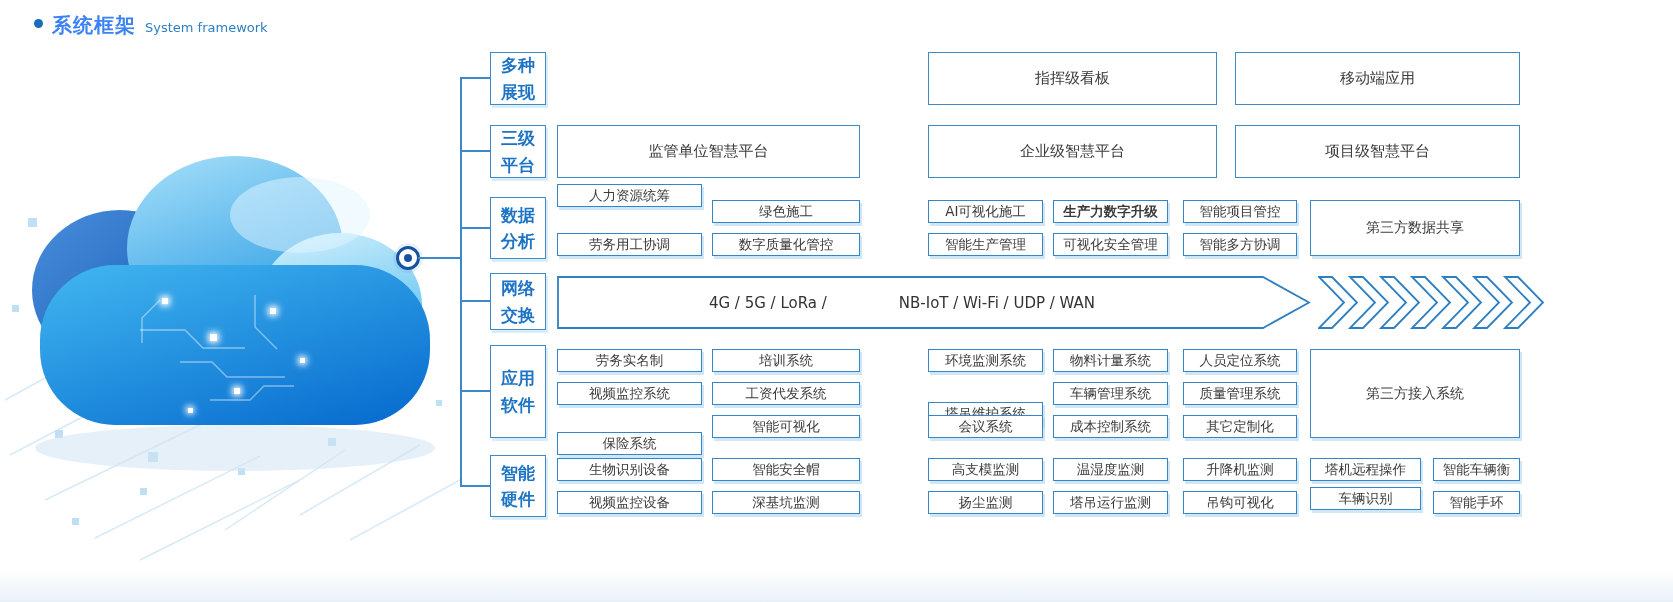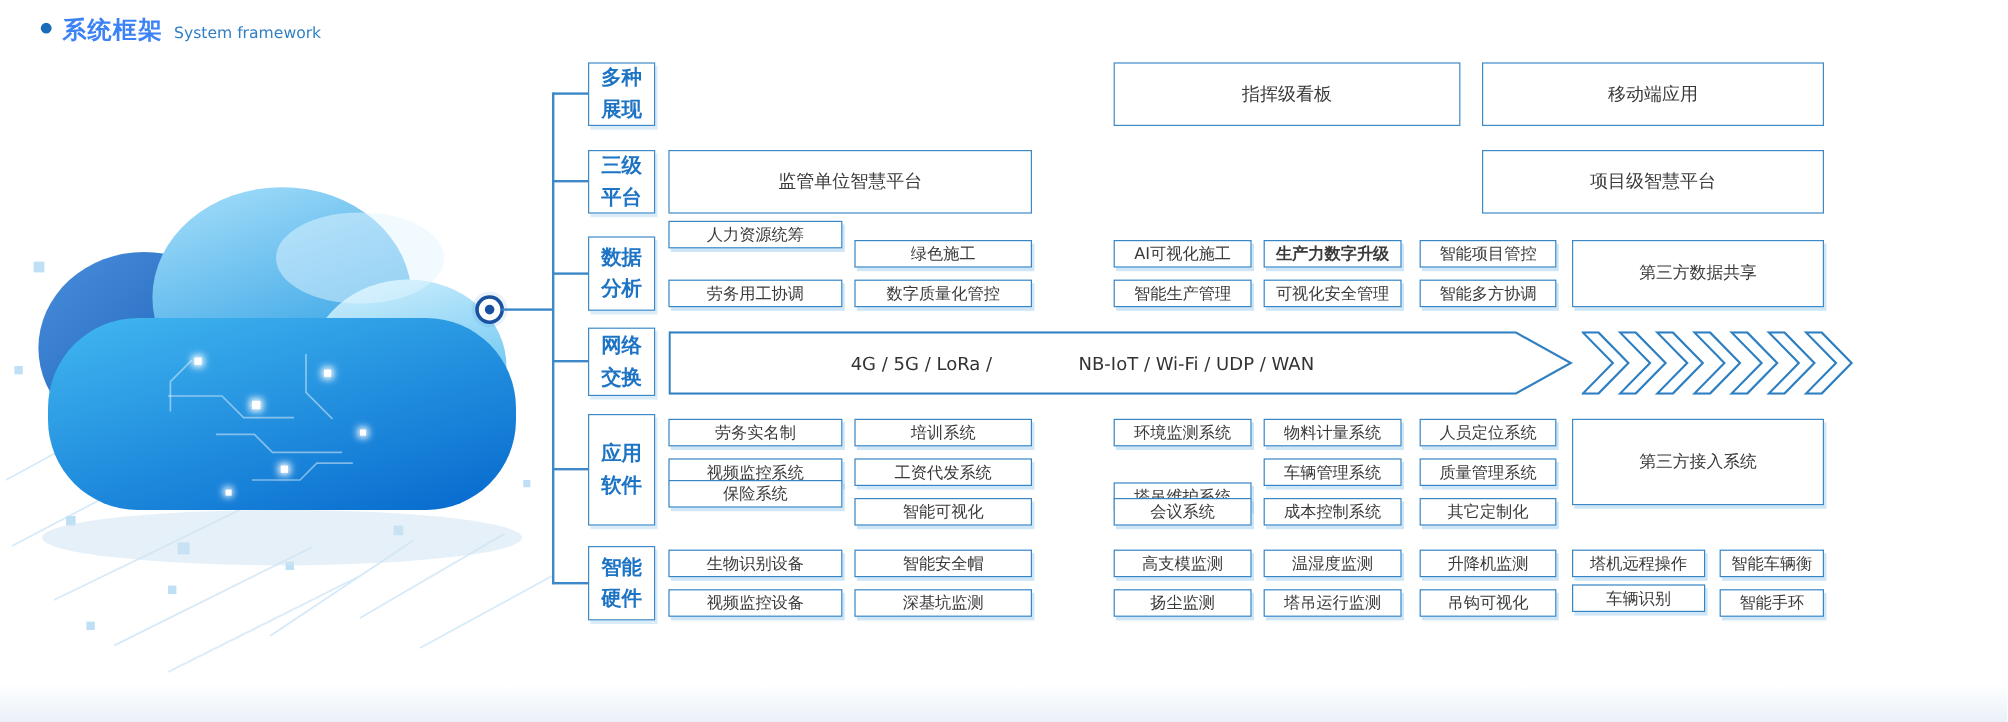--- a/index.html
+++ b/index.html
@@ -147,20 +147,21 @@
   <div class="lbl" style="top:125px;height:53px;">三级平台</div>
   <div class="lbl" style="top:197px;height:62px;">数据分析</div>
   <div class="lbl" style="top:273px;height:57px;">网络交换</div>
   <div class="lbl" style="top:345px;height:93px;">应用软件</div>
   <div class="lbl" style="top:455px;height:62px;">智能硬件</div>
 
   <div class="box big c2" style="top:52px;">指挥级看板</div>
   <div class="box big c3" style="top:52px;">移动端应用</div>
 
   <div class="box big c1" style="top:125px;">监管单位智慧平台</div>
+  <div class="box big c2" style="top:125px;">企业级智慧平台</div>
   <div class="box big c3" style="top:125px;">项目级智慧平台</div>
 
   <div class="box sm sA" style="top:184px;">人力资源统筹</div>
   <div class="box sm sB" style="top:200px;">绿色施工</div>
   <div class="box sm sC" style="top:200px;">AI可视化施工</div>
   <div class="box sm sD" style="top:200px;font-weight:bold;">生产力数字升级</div>
   <div class="box sm sE" style="top:200px;">智能项目管控</div>
   <div class="box sm sA" style="top:233px;">劳务用工协调</div>
   <div class="box sm sB" style="top:233px;">数字质量化管控</div>
   <div class="box sm sC" style="top:233px;">智能生产管理</div>
@@ -190,26 +191,26 @@
   <div class="box sm sA" style="top:349px;">劳务实名制</div>
   <div class="box sm sB" style="top:349px;">培训系统</div>
   <div class="box sm sC" style="top:349px;">环境监测系统</div>
   <div class="box sm sD" style="top:349px;">物料计量系统</div>
   <div class="box sm sE" style="top:349px;">人员定位系统</div>
   <div class="box sm sA" style="top:382px;">视频监控系统</div>
   <div class="box sm sB" style="top:382px;">工资代发系统</div>
   <div class="box sm sC" style="top:402px;">塔吊维护系统</div>
   <div class="box sm sD" style="top:382px;">车辆管理系统</div>
   <div class="box sm sE" style="top:382px;">质量管理系统</div>
-  <div class="box sm sA" style="top:400px;">保险系统</div>
+  <div class="box sm sA" style="top:432px;">保险系统</div>
   <div class="box sm sB" style="top:415px;">智能可视化</div>
   <div class="box sm sC" style="top:415px;">会议系统</div>
   <div class="box sm sD" style="top:415px;">成本控制系统</div>
   <div class="box sm sE" style="top:415px;">其它定制化</div>
-  <div class="box spanbox spanC" style="top:349px;height:72px;">第三方接入系统</div>
+  <div class="box spanbox spanC" style="top:349px;height:89px;">第三方接入系统</div>
 
   <div class="box sm sA" style="top:458px;">生物识别设备</div>
   <div class="box sm sB" style="top:458px;">智能安全帽</div>
   <div class="box sm sC" style="top:458px;">高支模监测</div>
   <div class="box sm sD" style="top:458px;">温湿度监测</div>
   <div class="box sm sE" style="top:458px;">升降机监测</div>
   <div class="box sm sF" style="top:458px;">塔机远程操作</div>
   <div class="box sm sG" style="top:458px;">智能车辆衡</div>
   <div class="box sm sA" style="top:491px;">视频监控设备</div>
   <div class="box sm sB" style="top:491px;">深基坑监测</div>

